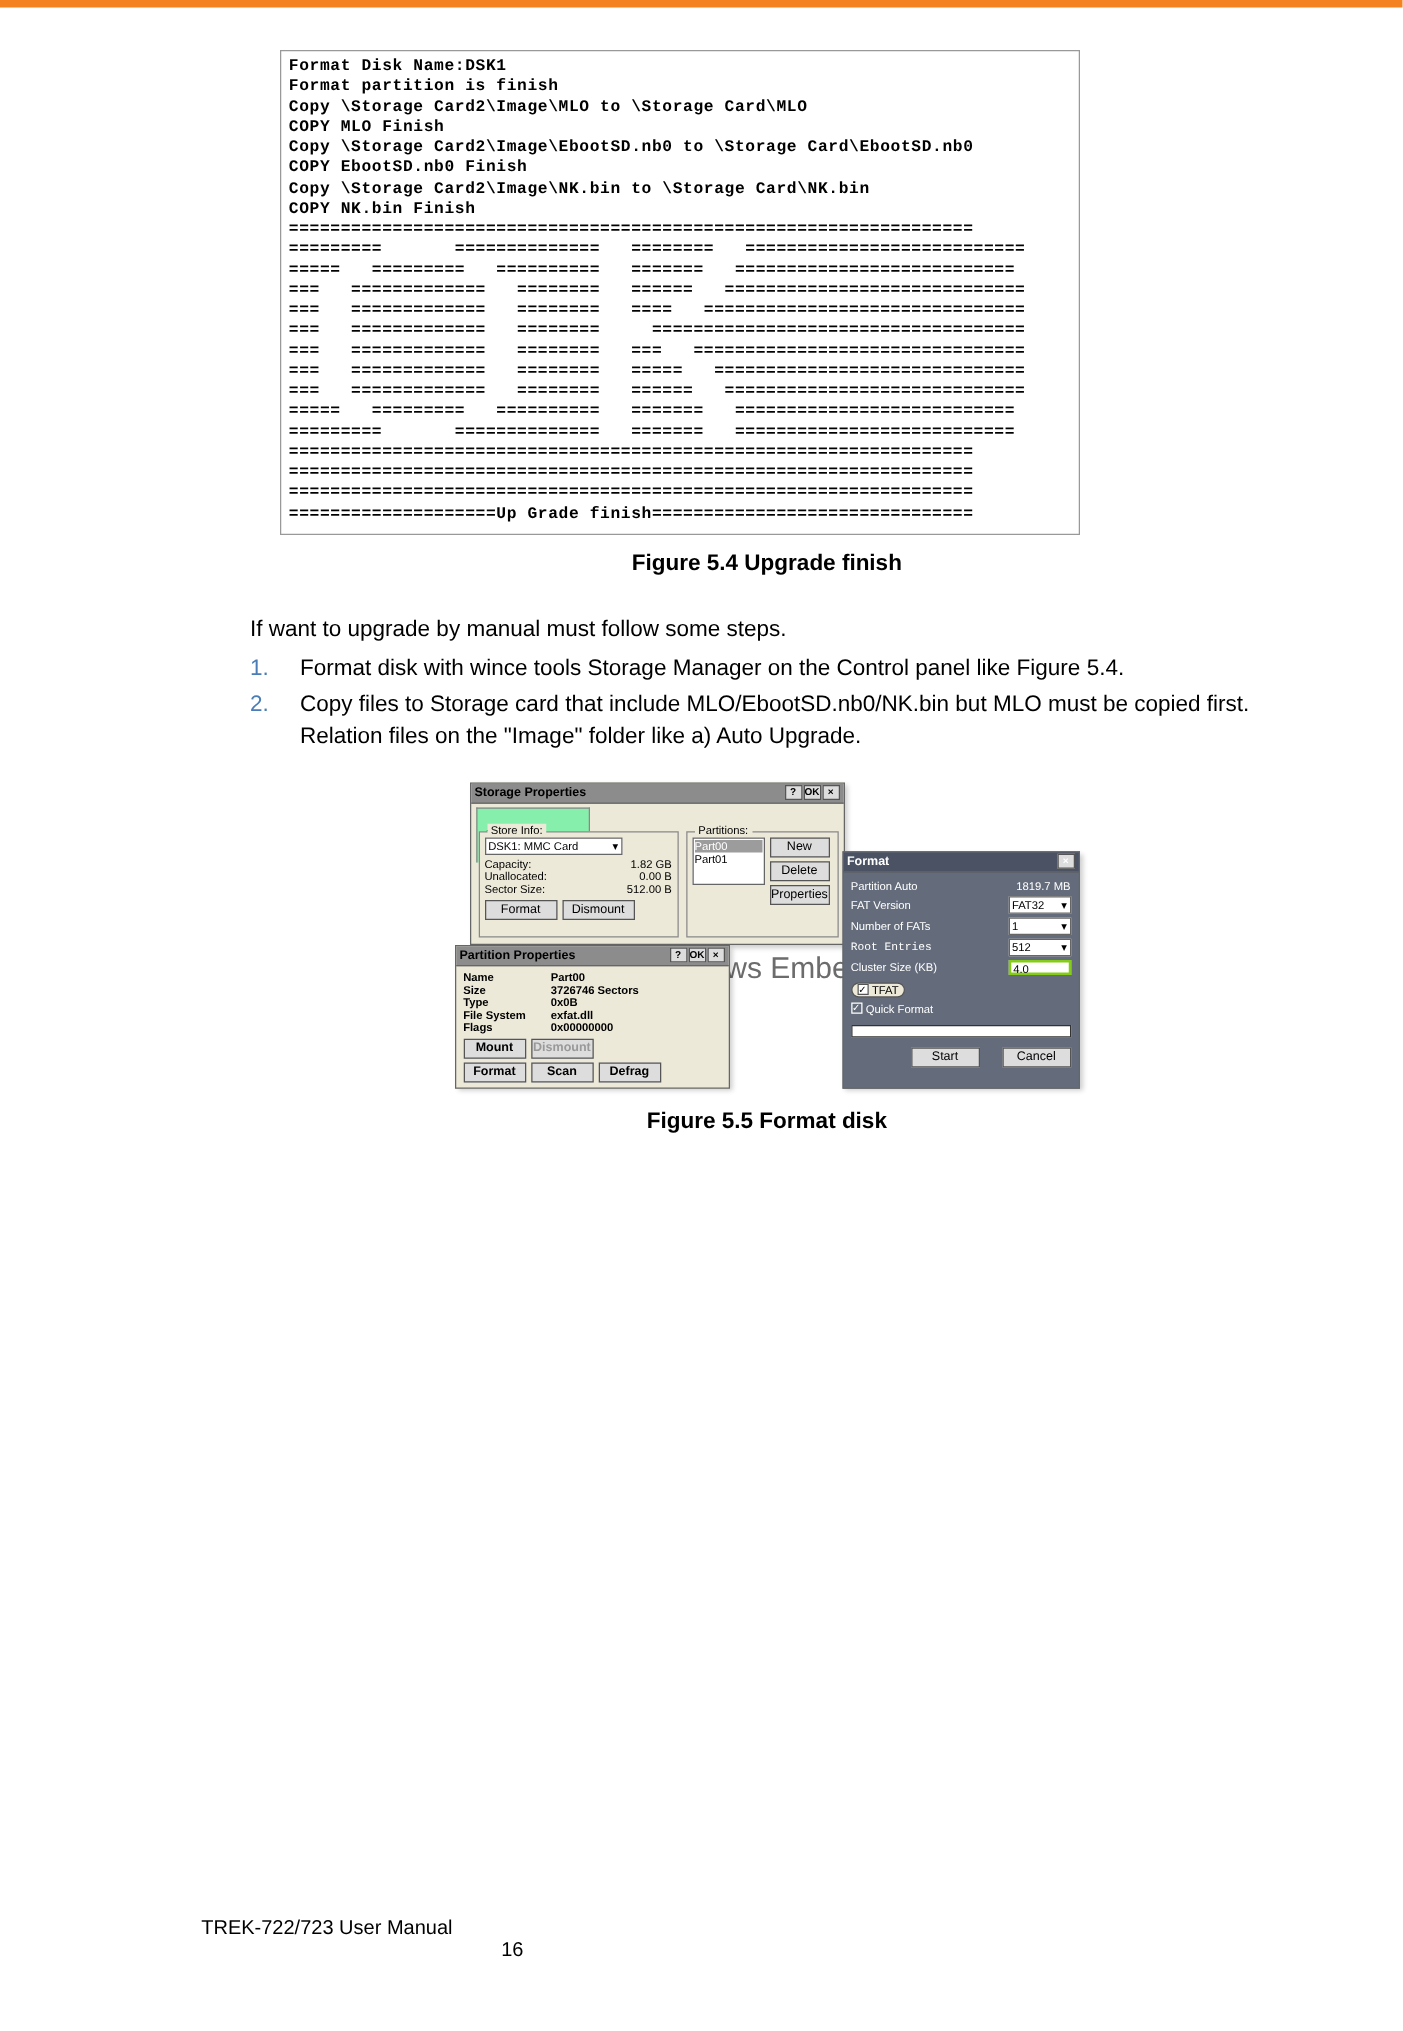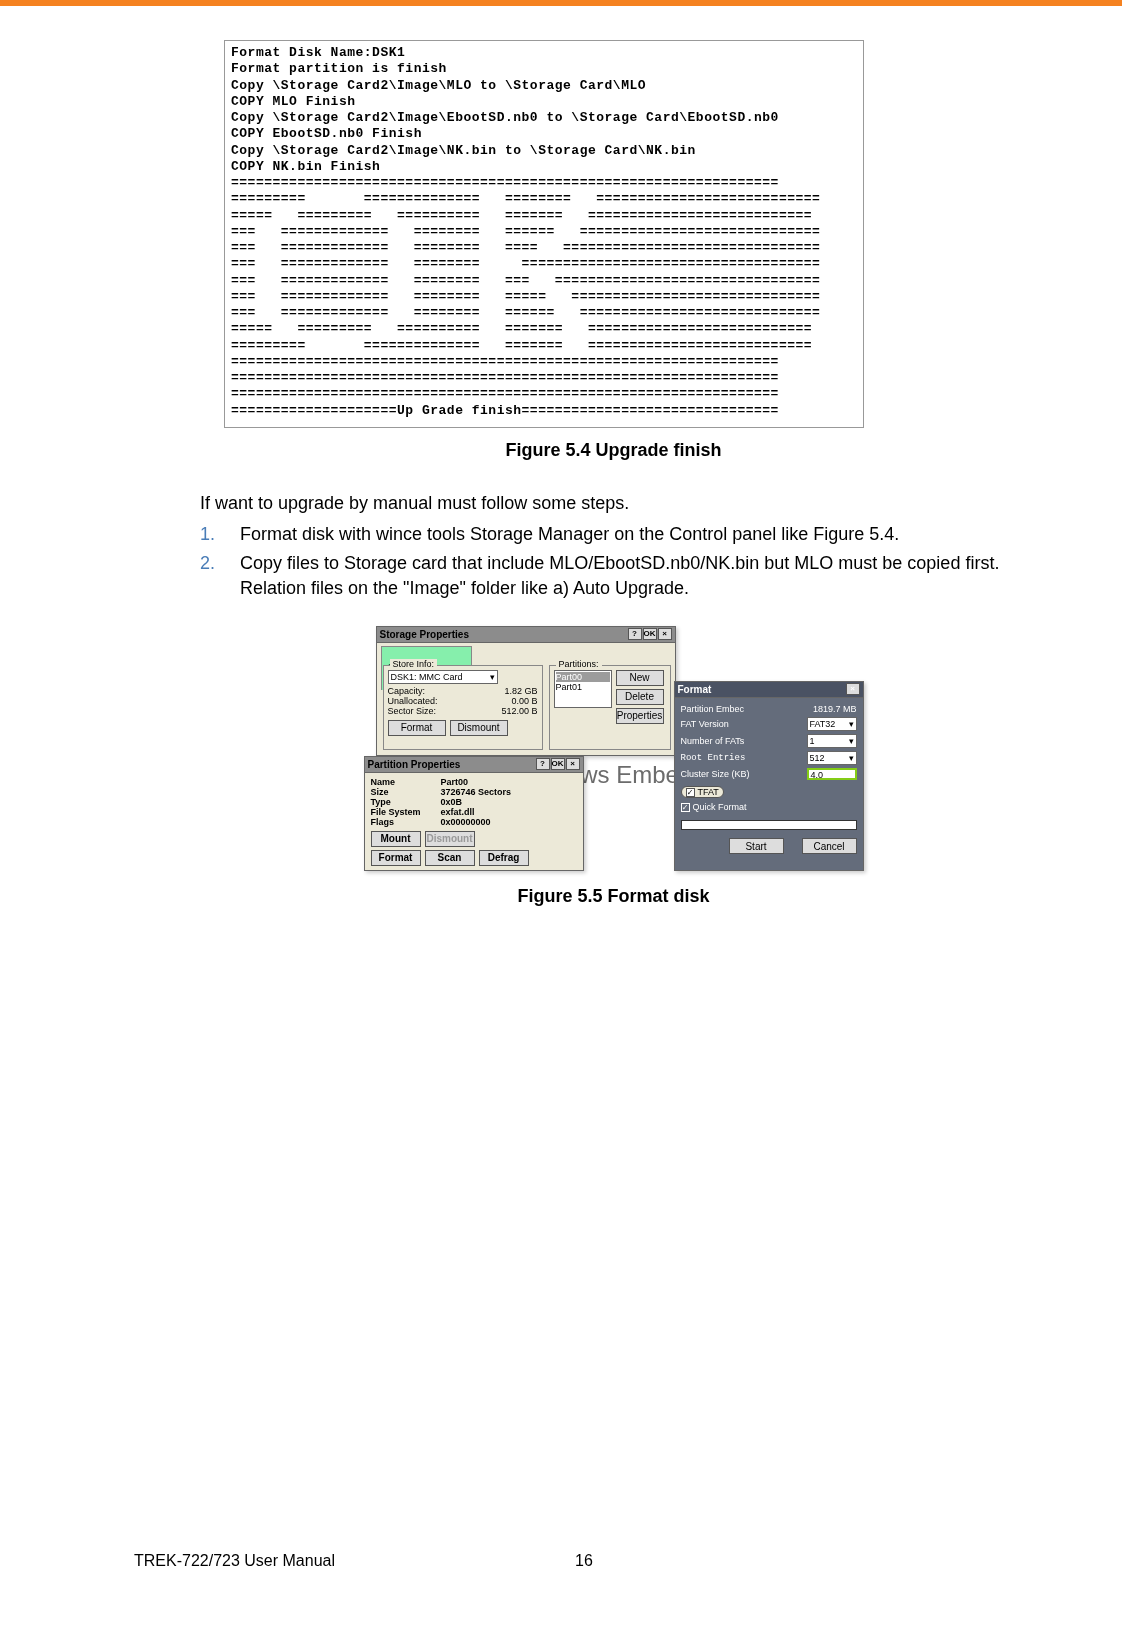--- a/index.html
+++ b/index.html
@@ -178,24 +178,25 @@
     .watermark {
       position: absolute;
       font-size: 24px;
       color: #6c6c6c;
       font-family: "Segoe UI", Arial, sans-serif;
     }
     .fig55-area { position: relative; height: 250px; }
     .footer {
       position: absolute;
       bottom: 55px;
-      left: 134px;
+      left: 161px;
       right: 95px;
       display: flex;
       font-size: 16px;
+      flex-direction: column;
     }
     .footer .manual { flex: 0 0 auto; }
     .footer .page { margin-left: 240px; }
   </style>
 </head>
 <body>
 
 <div class="top-bar"></div>
 
 <div class="content">
@@ -337,21 +338,21 @@
 
     <div class="sm-win" style="left:310px;top:55px;width:190px;height:190px;background:#646c7b;color:#fff;">
       <div class="sm-title" style="background:#4a5263;">
         <span>Format</span>
         <span class="sm-titlebtns">
           <span class="sm-tbtn">×</span>
         </span>
       </div>
       <div style="padding:6px;">
         <div style="display:flex;justify-content:space-between;align-items:center;margin-bottom:3px;">
-            <span class="sm-lbl" style="color:#fff;">Partition Embec</span>
+            <span class="sm-lbl" style="color:#fff;">Partition Auto</span>
             <span class="sm-val" style="color:#fff;">1819.7 MB</span>
           </div>
         <div style="display:flex;justify-content:space-between;align-items:center;margin-bottom:3px;">
             <span class="sm-lbl" style="color:#fff;">FAT Version</span>
             <span class="sm-select" style="width:50px;color:#000;">
               <span>FAT32</span>
               <span>▾</span>
             </span>
           </div>
         <div style="display:flex;justify-content:space-between;align-items:center;margin-bottom:3px;">

